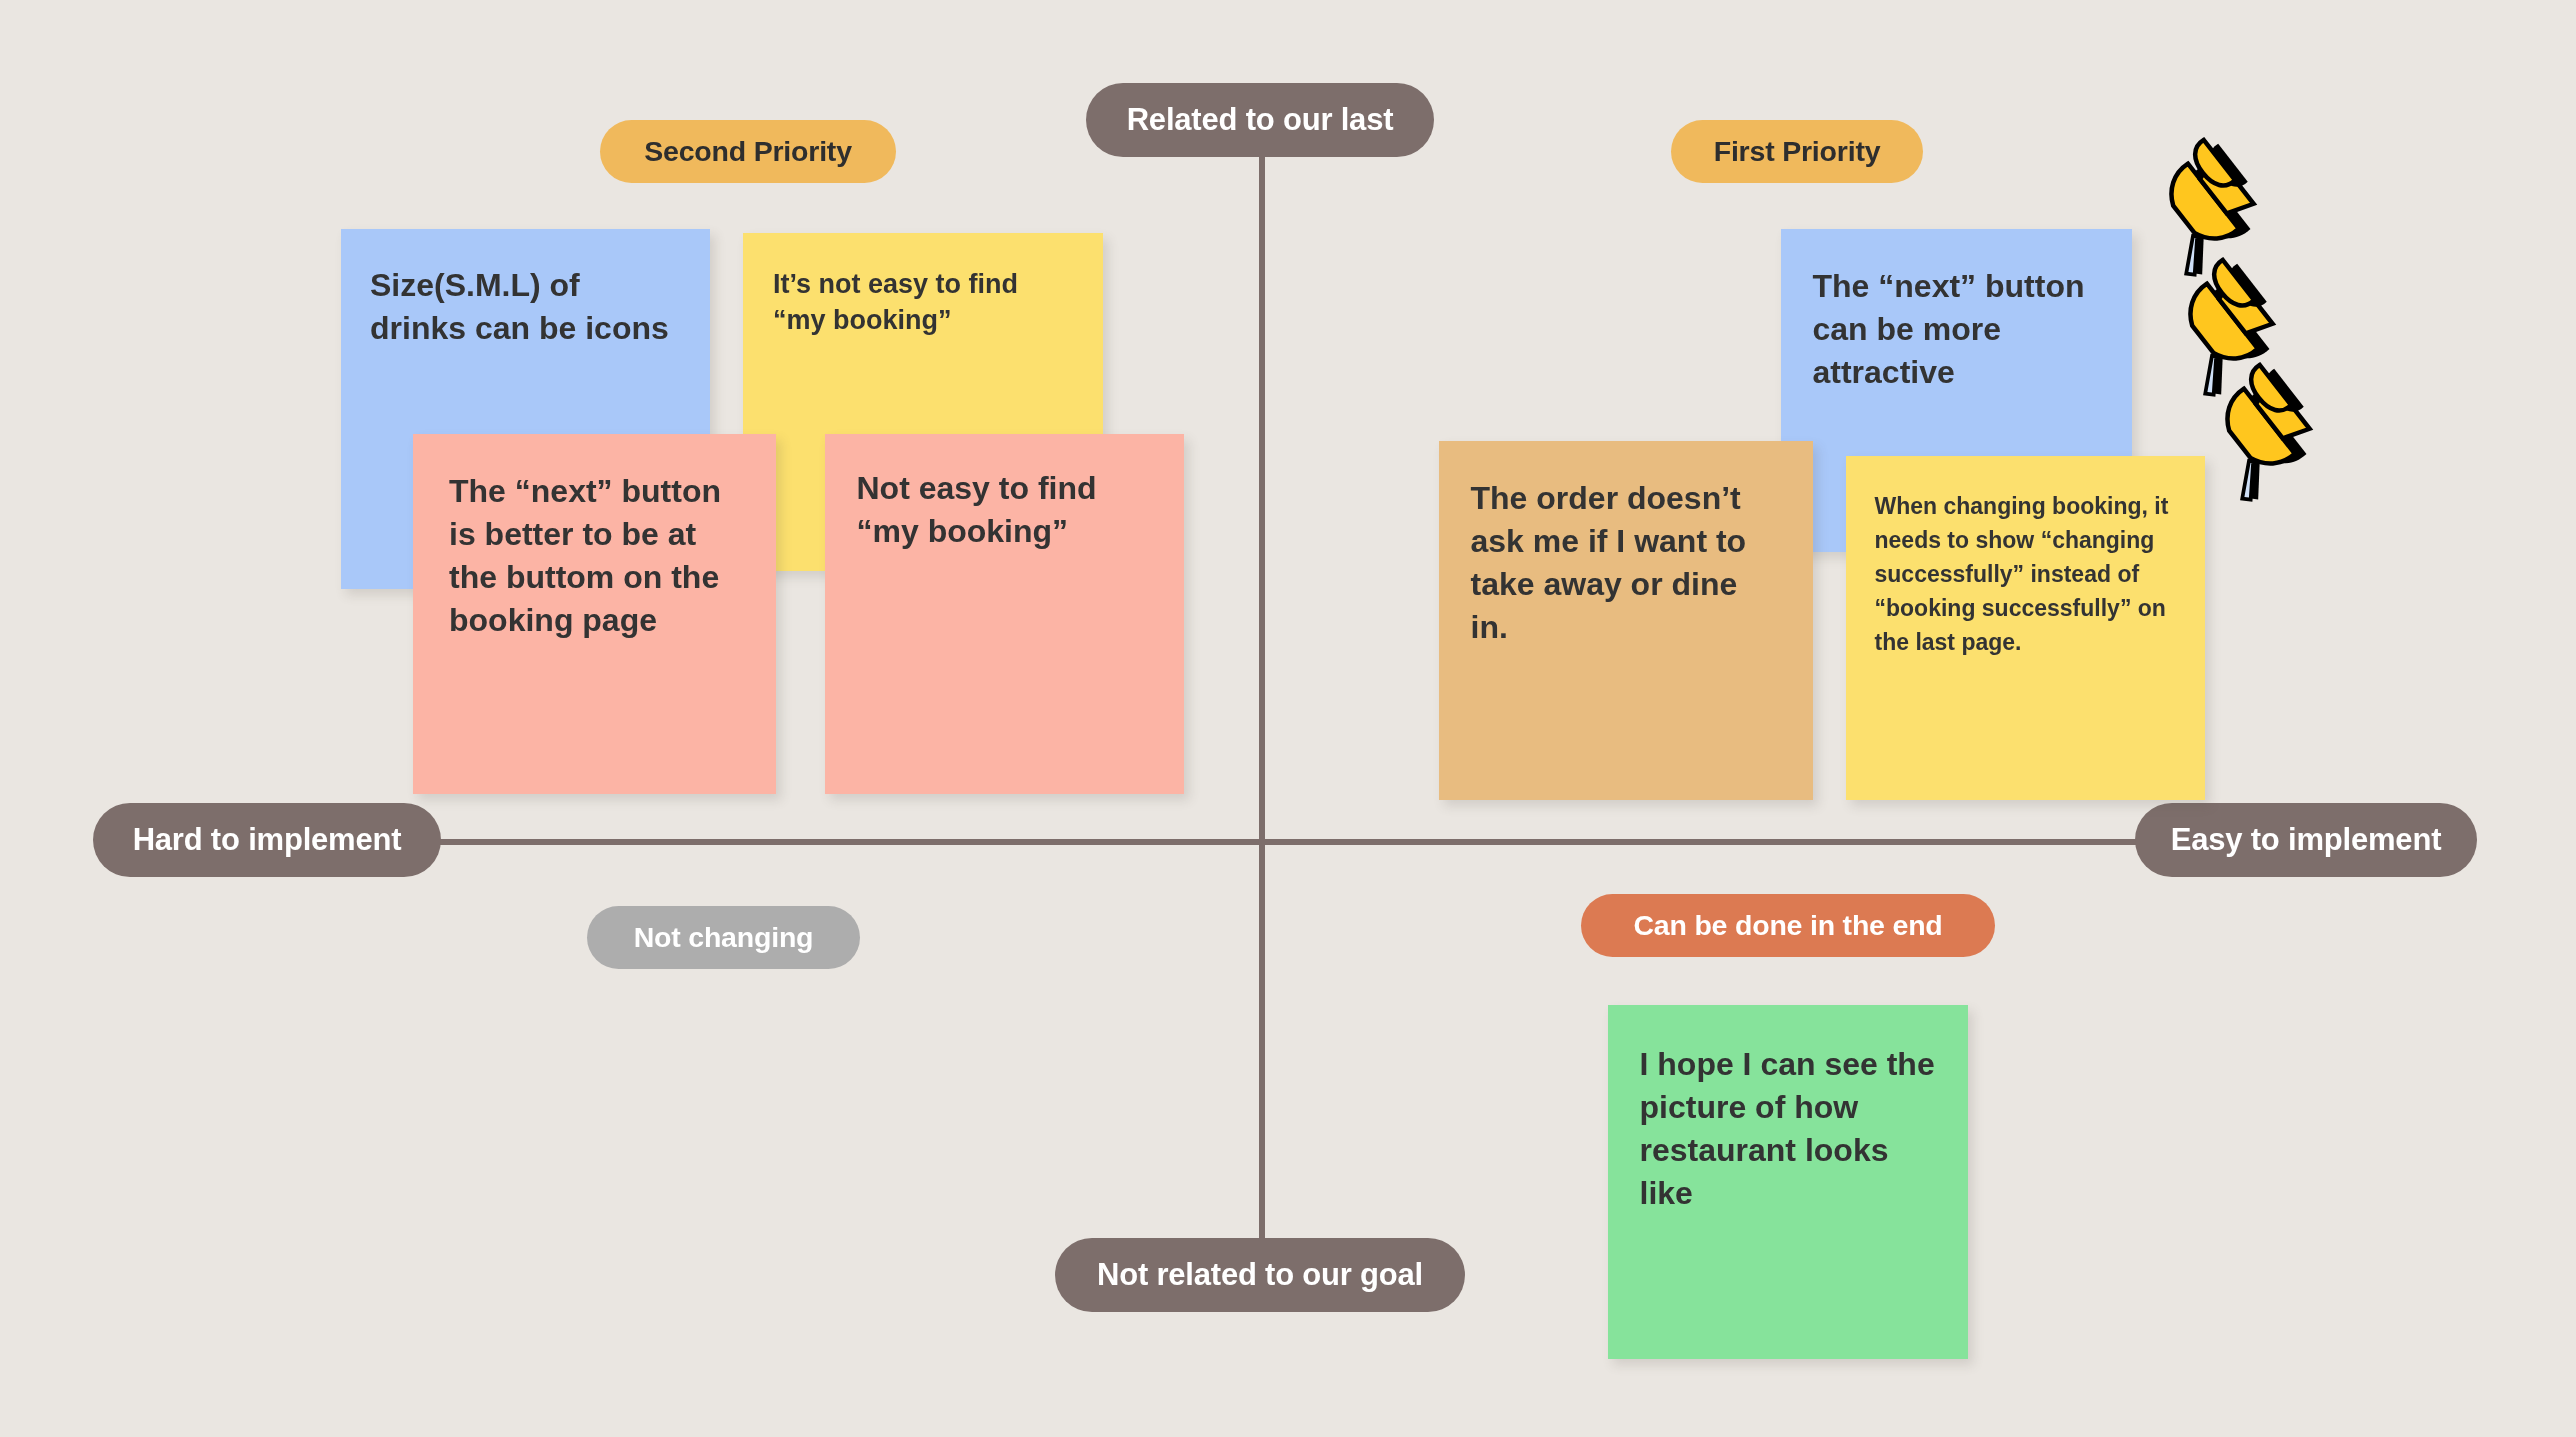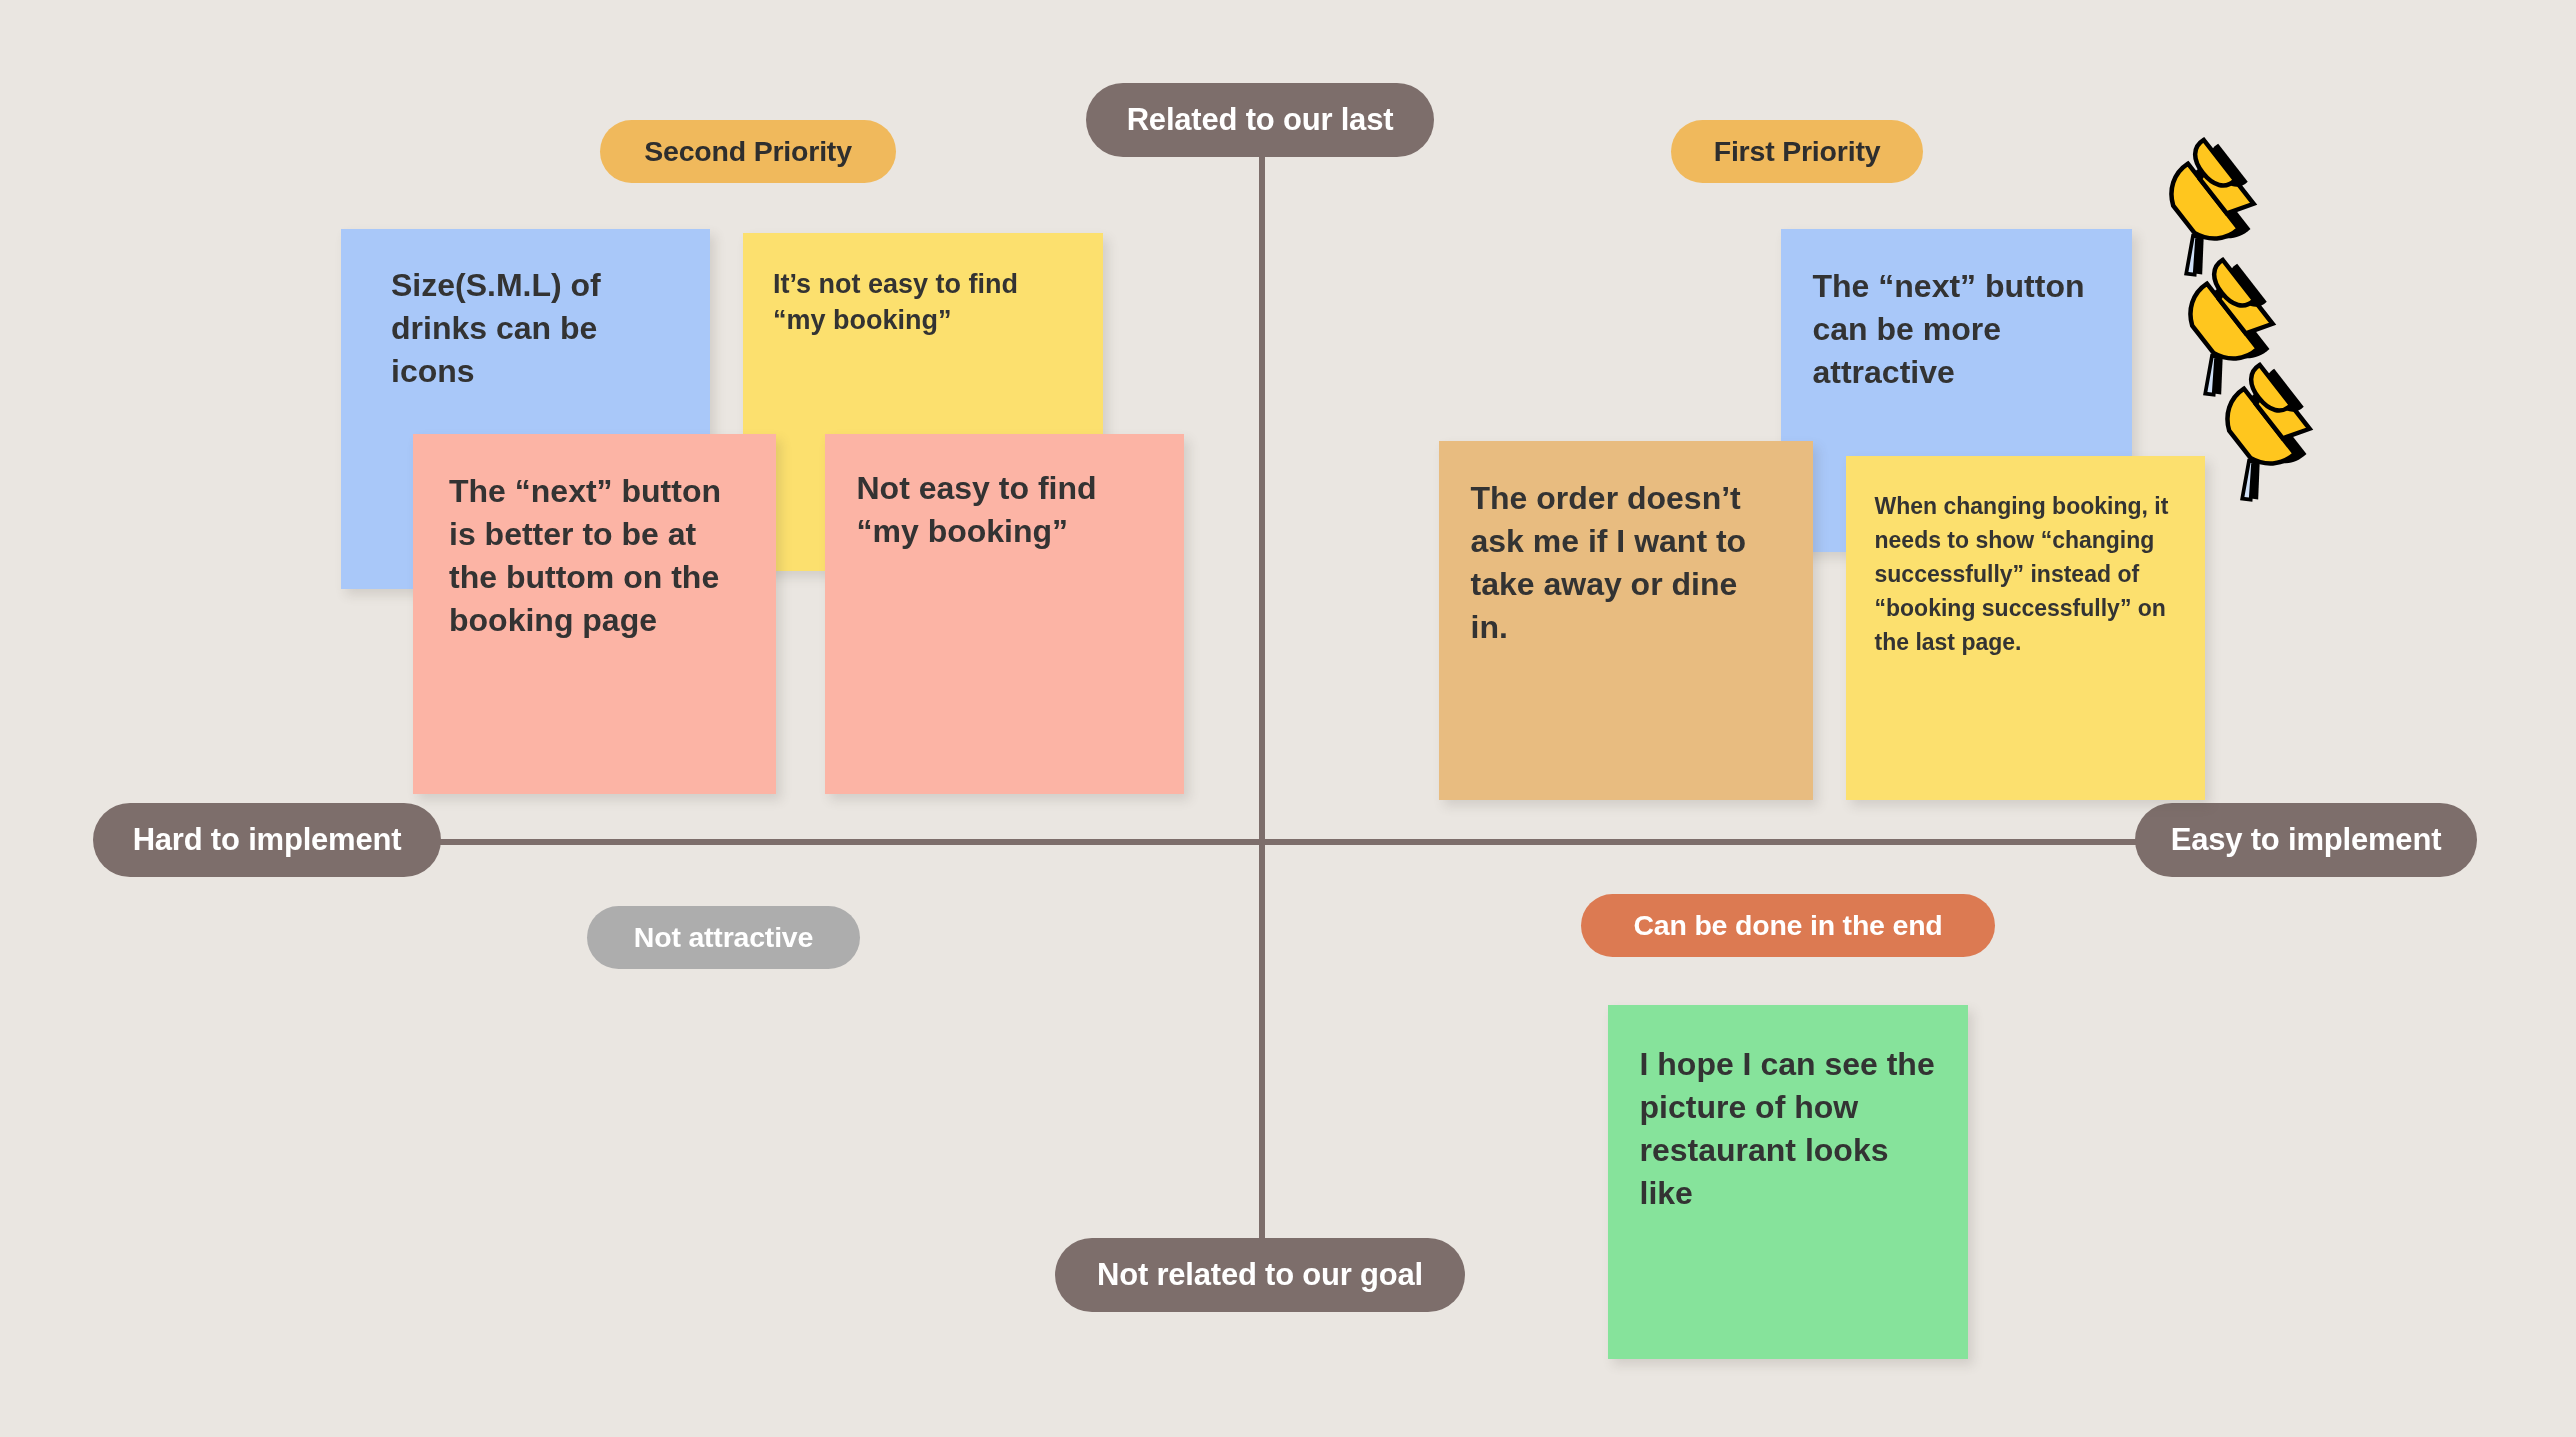--- a/index.html
+++ b/index.html
@@ -70,21 +70,21 @@
     box-shadow: 4.5px 6px 10.5px rgba(90,80,75,0.16);
   }
   .note .txt { display: block; }
 
   .n-blue   { background: #A9C8F9; }
   .n-yellow { background: #FCE06E; }
   .n-pink   { background: #FCB4A5; }
   .n-green  { background: #86E39B; }
   .n-tan    { background: #E8BC80; }
 
-  #note-size     { left: 341px;  top: 229px;  width: 369px; height: 360px;  padding: 35px 50px; font-size: 32px; }
+  #note-size     { left: 341px;  top: 229px;  width: 369px; height: 360px;  padding: 35px 29px; font-size: 32px; }
   #note-notfind1 { left: 743px;  top: 233px;  width: 360px; height: 338px;  padding: 33px 30px; font-size: 27px; }
   #note-nextbtn  { left: 413px;  top: 434px;  width: 363px; height: 360px;  padding: 36px 36px; font-size: 32px; }
   #note-notfind2 { left: 825px; top: 434px;  width: 359px; height: 360px;  padding: 33px 31.5px; font-size: 32px; }
 
   #note-menu     { left: 1375px; top: 229px;  width: 359px; height: 353px;  padding: 33px 28.5px; font-size: 32px; }
   #note-order    { left: 1439px; top: 441px;  width: 374px; height: 359px;  padding: 36px 31.5px; font-size: 32px; }
   #note-nextattr { left: 1781px; top: 229px;  width: 351px; height: 323px;  padding: 36px 31.5px; font-size: 32px; }
   #note-changing { left: 1846px; top: 456px;  width: 359px; height: 344px;  padding: 33px 28.5px; font-size: 23px; line-height: 1.48; }
 
   #note-picture  { left: 1608px; top: 1005px; width: 360px; height: 354px;  padding: 38px 31.5px; font-size: 32px; }
@@ -112,21 +112,21 @@
   <div class="pill pill-dark" id="label-notrelated">Not related to our goal</div>
 
   <div class="pill pill-dark" id="label-hard">Hard to implement</div>
 
   <div class="pill pill-dark" id="label-easy">Easy to implement</div>
 
   <div class="pill pill-amber" id="label-second">Second Priority</div>
 
   <div class="pill pill-amber" id="label-first">First Priority</div>
 
-  <div class="pill pill-gray" id="label-notimportant">Not attractive</div>
+  <div class="pill pill-gray" id="label-notimportant">Not changing</div>
 
   <div class="pill pill-terra" id="label-canbedone">Can be done in the end</div>
 
   <div class="note n-blue" id="note-size">
     <span class="txt">Size(S.M.L) of drinks can be icons</span>
   </div>
 
   <div class="note n-yellow" id="note-notfind1">
     <span class="txt">It’s not easy to find “my booking”</span>
   </div>

